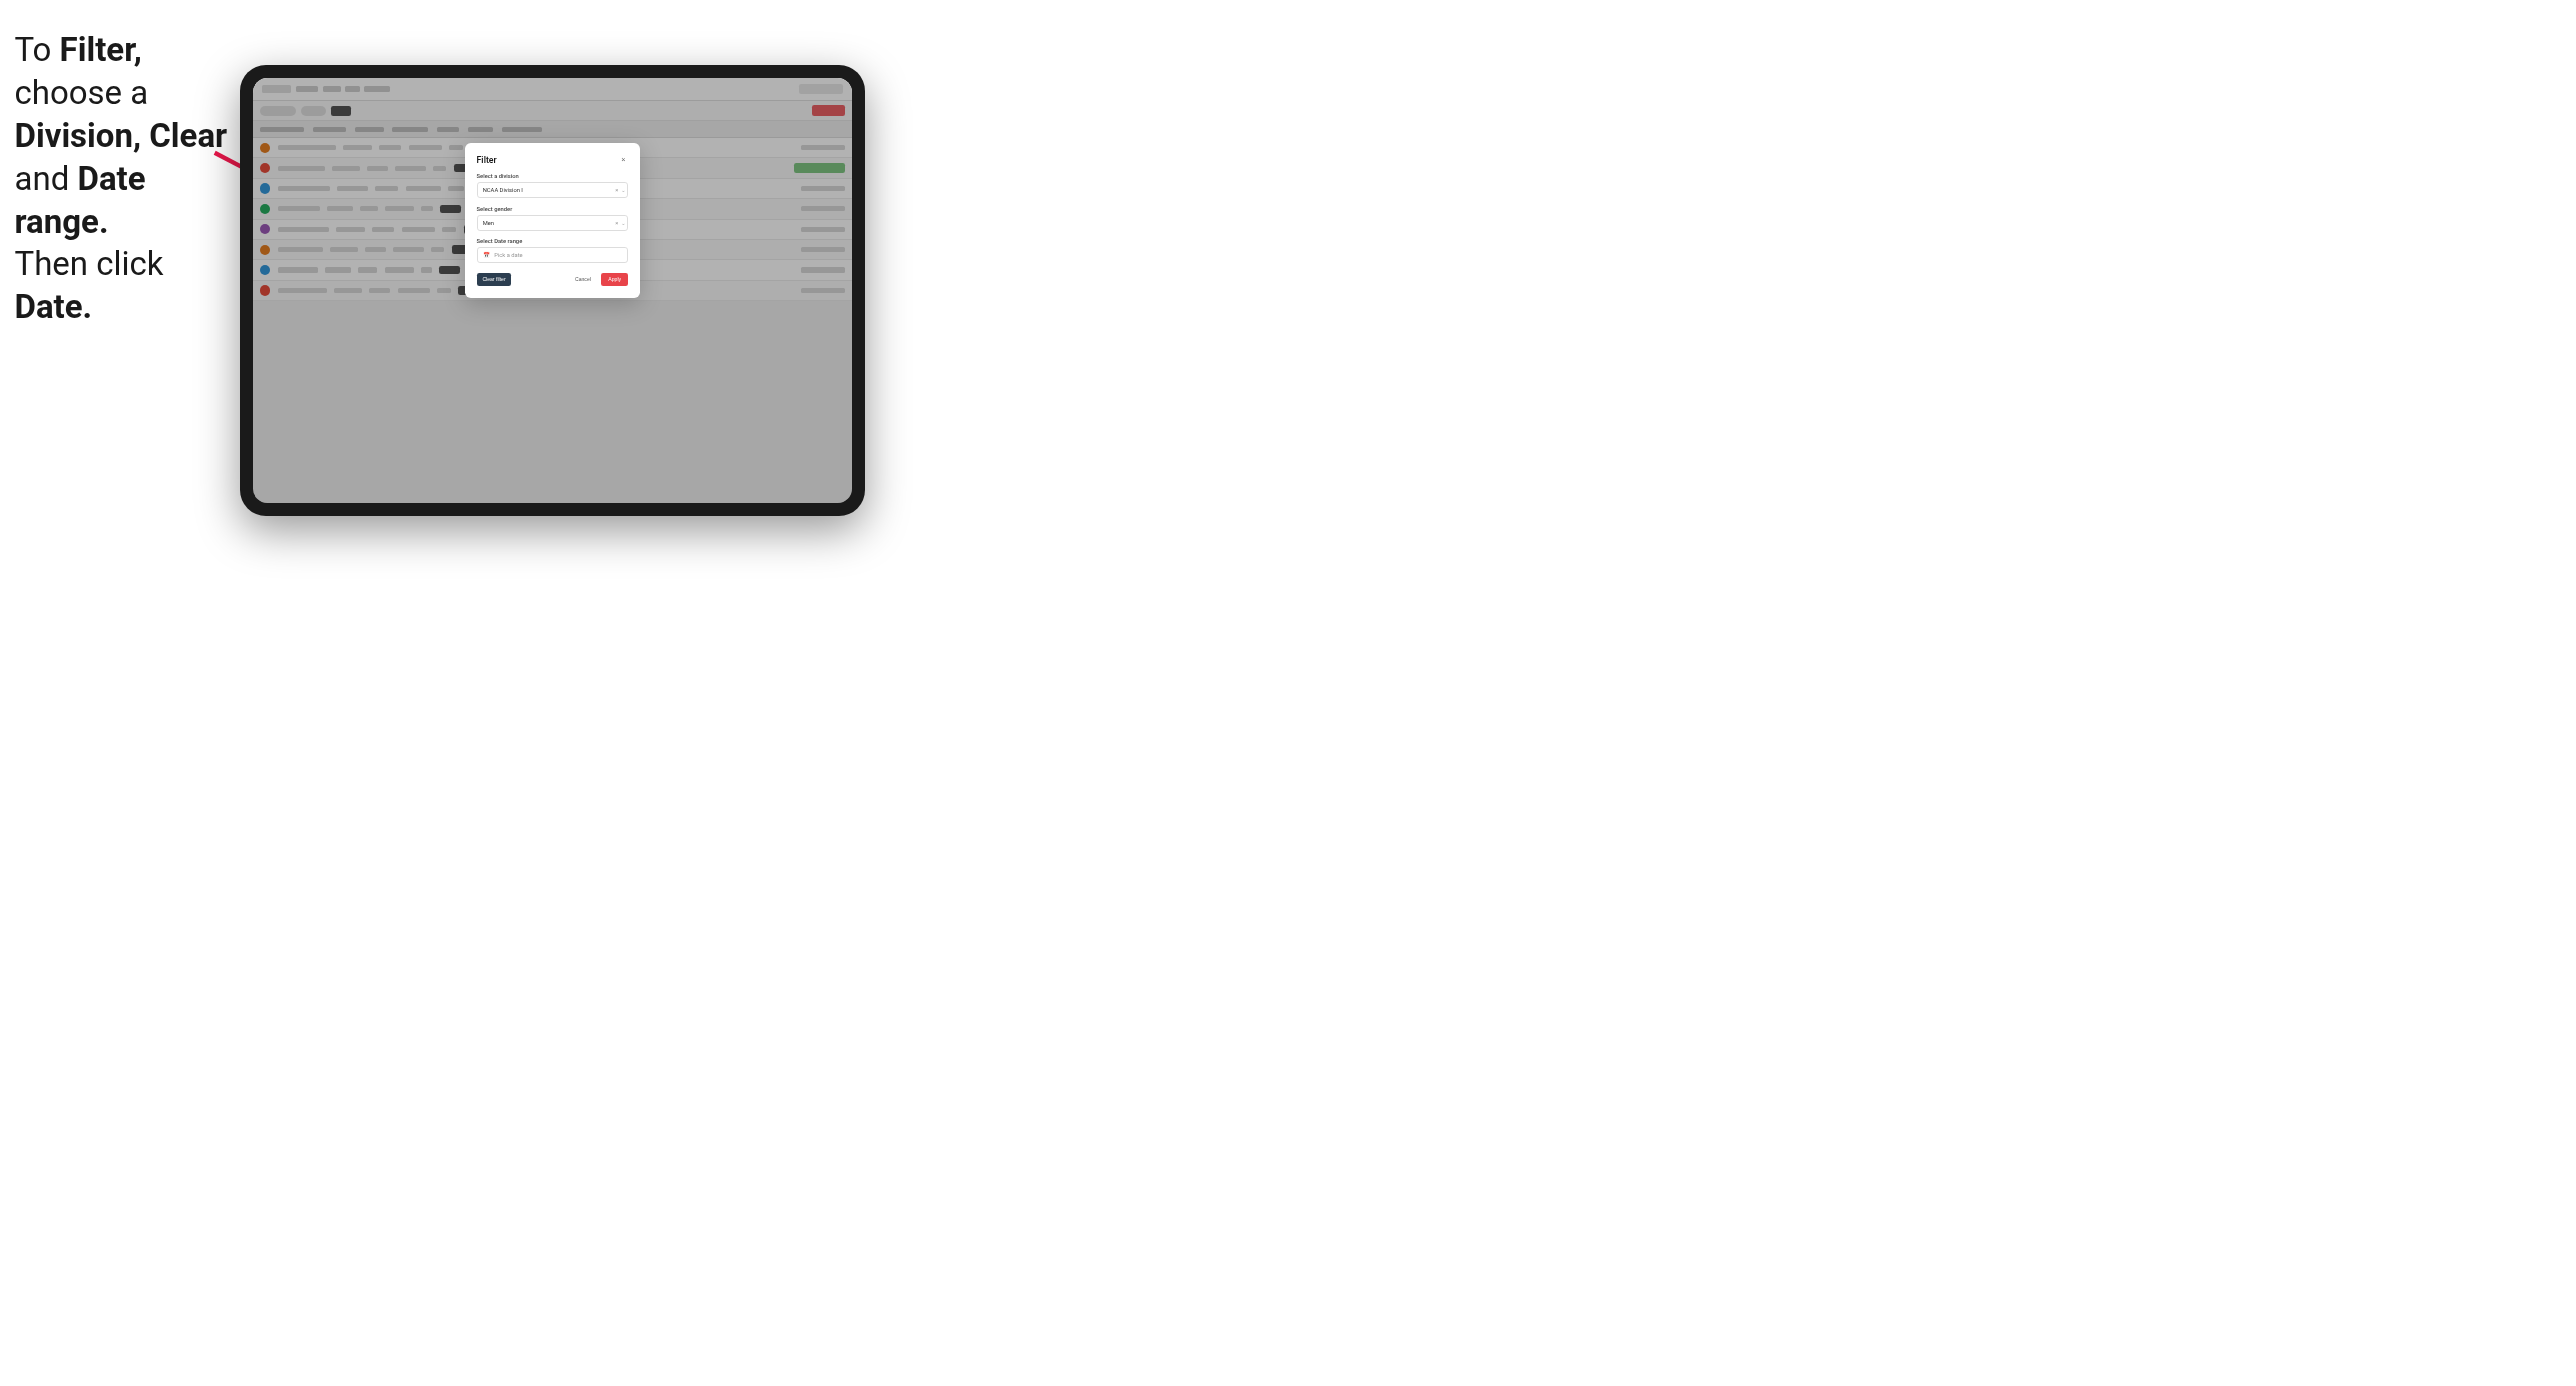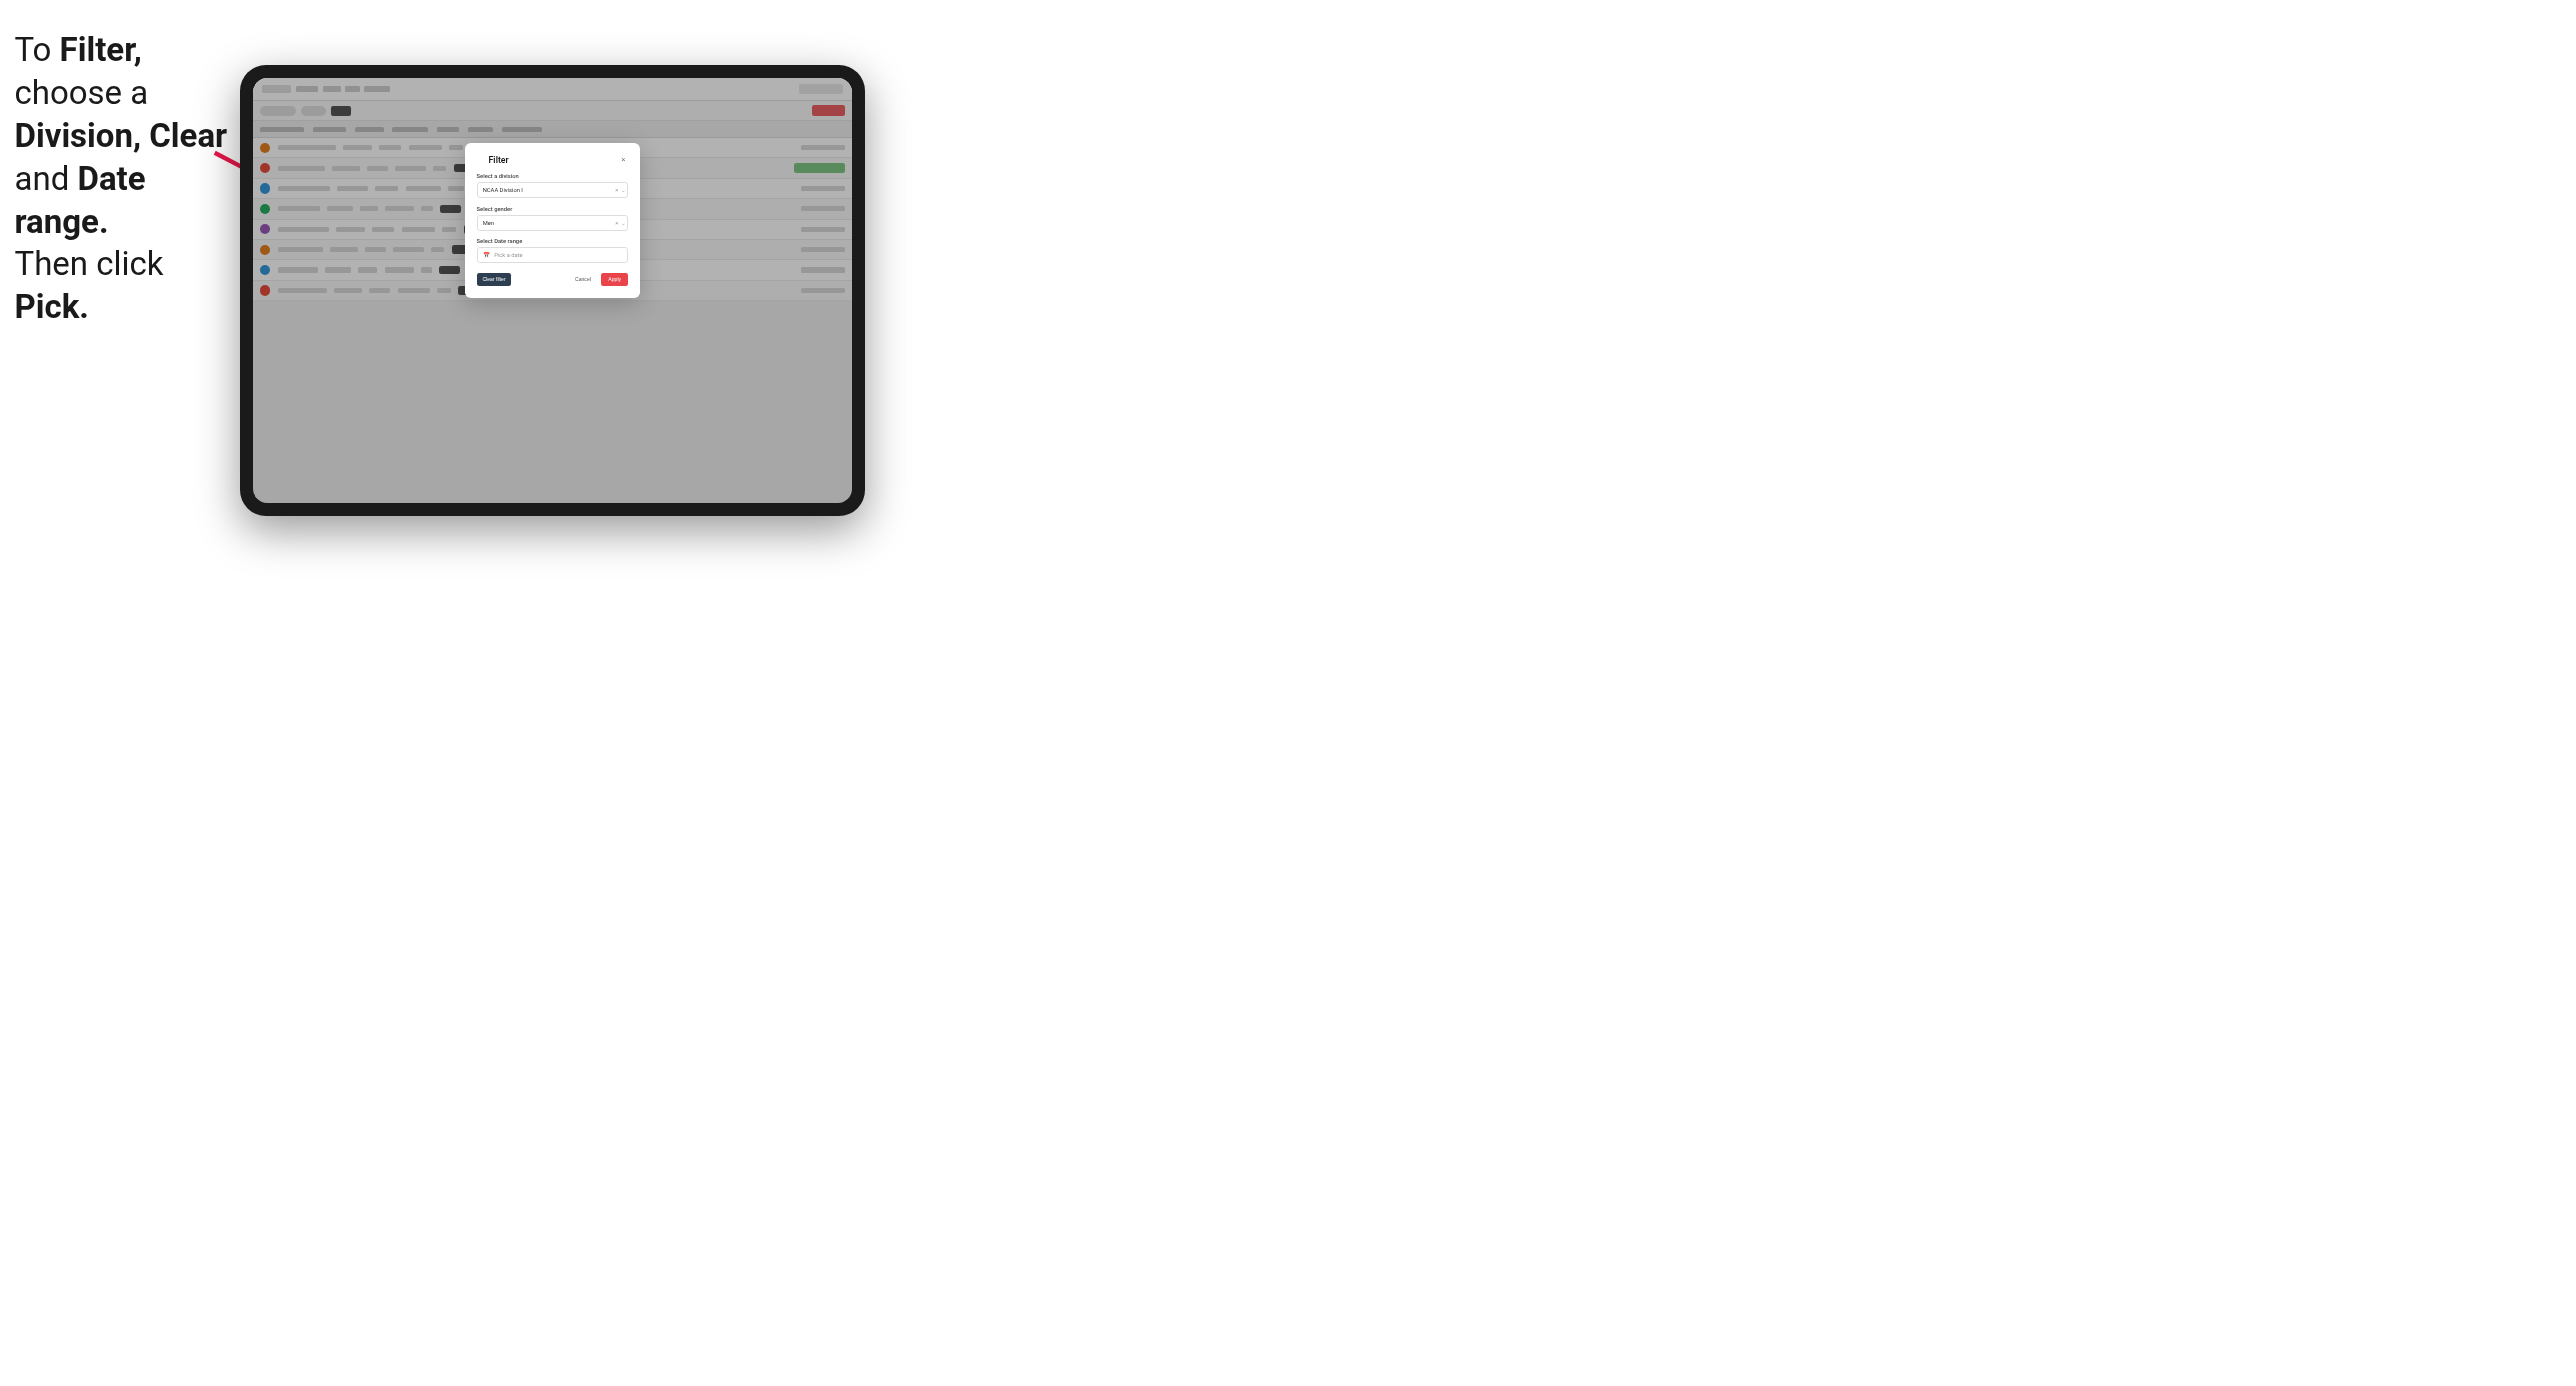--- a/index.html
+++ b/index.html
@@ -229,21 +229,20 @@
       padding: 11.6px;
       box-shadow: 0 5.8px 23px rgba(0,0,0,0.2);
       position: relative;
     }
 
     .dialog-header {
       display: flex;
       justify-content: space-between;
       align-items: center;
       margin-bottom: 8.7px;
-      margin-left: 12px;
     }
 
     .dialog-title {
       font-size: 8.7px;
       font-weight: 600;
       color: #1a1a1a;
     }
 
     .dialog-close {
       width: 10.2px;
@@ -370,21 +369,21 @@
     .avatar-green { background: #27ae60; }
     .avatar-purple { background: #9b59b6; }
   </style>
 </head>
 <body>
 
 <div class="instruction-text">
   <span>To <span class="bold">Filter,</span> choose a</span><br>
   <span class="bold">Division, Clear</span><br>
   <span>and <span class="bold">Date range.</span></span><br>
-  <span>Then click <span class="bold">Pick.</span></span>
+  <span>Then click <span class="bold">Date.</span></span>
 </div>
 
 <svg class="arrow-container" viewBox="0 0 3542 1906" xmlns="http://www.w3.org/2000/svg">
   <defs>
     <marker id="arrowhead" markerWidth="10" markerHeight="7" refX="10" refY="3.5" orient="auto">
       <polygon points="0 0, 10 3.5, 0 7" fill="#e8174a"></polygon>
     </marker>
   </defs>
   <line x1="295" y1="210" x2="610" y2="375" stroke="#e8174a" stroke-width="6" marker-end="url(#arrowhead)"></line>
 </svg>

